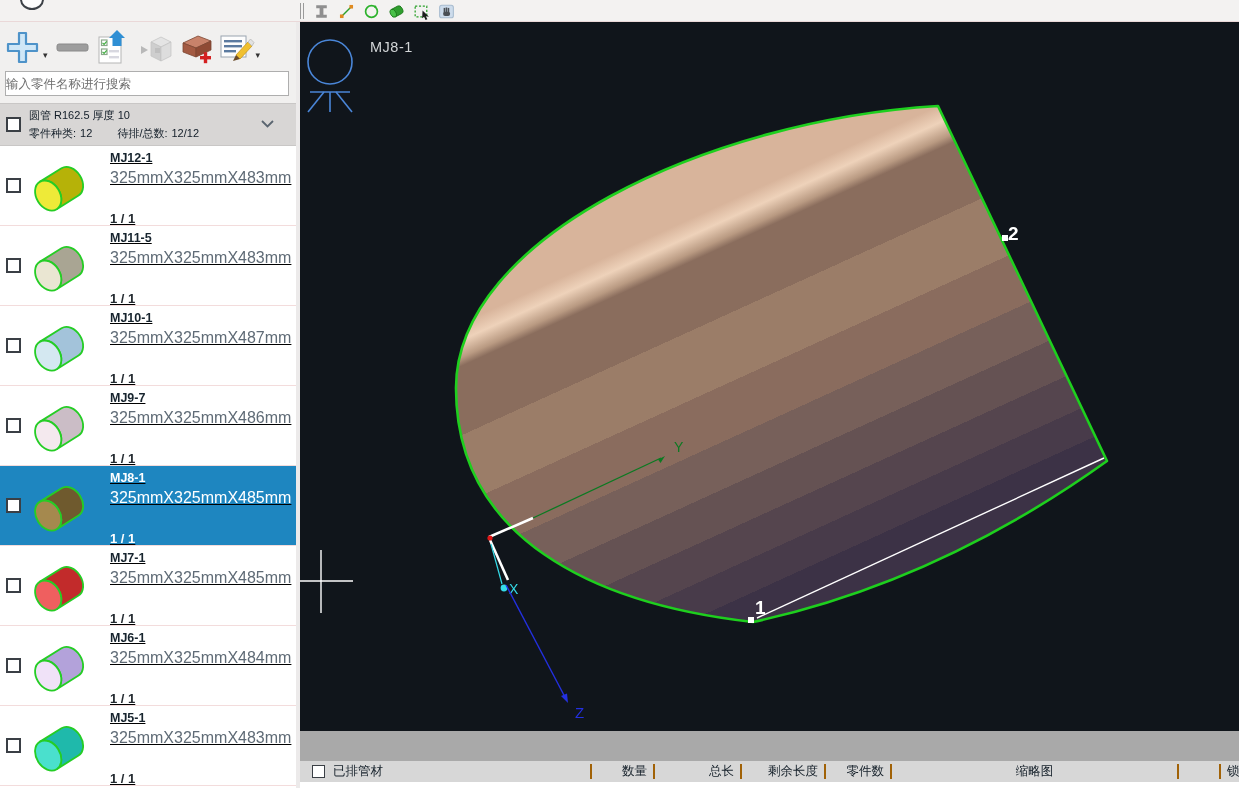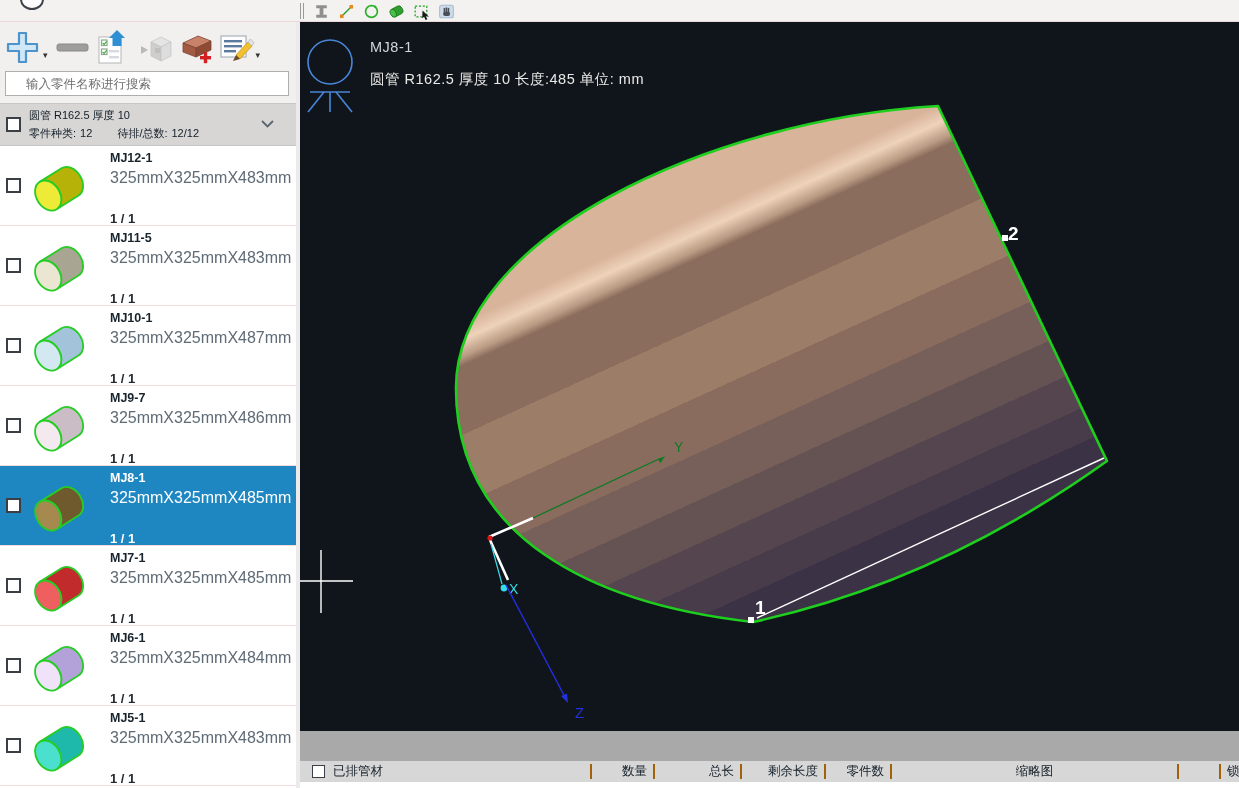--- a/index.html
+++ b/index.html
@@ -20,42 +20,42 @@
   .cicon { width:19px; height:19px; display:block; }
 
   
   #sidebar { left:0; top:22px; width:296px; height:766px; background:#f1f0ef; }
   #side-toolbar { position:absolute; left:4px; top:5px; height:42px;
     display:flex; align-items:center; gap:3px; }
   .ticon { width:38px; height:40px; display:block; }
   .dd-arrow { font-size:9px; color:#333; margin:14px 2px 0 -2px; }
   #search-row { position:absolute; left:5px; top:49px; width:284px; height:25px; }
   #search-input { width:100%; height:100%; border:1px solid #aeaeae; background:#fff;
-    font-size:12.5px; padding:0 20px; color:#333; font-family:"Liberation Sans",sans-serif; }
+    font-size:12.5px; padding:0 0; color:#333; font-family:"Liberation Sans",sans-serif; }
   #search-input::placeholder { color:#6f6f6f; }
 
   #group-header { position:absolute; left:0; top:81px; width:296px; height:43px;
     background:#d8d6d5; border-top:1px solid #c9c7c6; border-bottom:1px solid #c9c7c6; }
   .cb { display:inline-block; width:15px; height:15px; background:#fff;
     border:2px solid #3a3f45; }
   #group-header .cb { position:absolute; left:6px; top:13px; }
   #gh-text { position:absolute; left:29px; top:4px; font-size:11px; color:#121d28; }
   #gh-line2 { margin-top:3px; }
   #gh-line2 .v { margin-left:4px; }
   #gh-line2 .second { margin-left:22px; }
   #gh-chevron { position:absolute; right:22px; top:16px; cursor:pointer; }
 
   #part-list { position:absolute; left:0; top:124px; width:296px; bottom:0;
     background:#fff; overflow:hidden; }
   .row { position:relative; width:296px; height:80px; background:#fff;
     border-bottom:1px solid #f3dcdc; }
   .row .cb { position:absolute; left:6px; top:32px; }
   .thumb { position:absolute; left:24px; top:10px; width:72px; height:60px; overflow:visible; }
   .thumb path, .thumb ellipse { stroke:#25cd25; stroke-width:1.7px; }
-  .rowtext { position:absolute; left:110px; top:5px; }
+  .rowtext { position:absolute; left:110px; top:5px;text-decoration:underline; }
   .pname  { font-size:12.5px; font-weight:bold; color:#17242e; }
   .pdims  { font-size:16px; color:#5f6b76; margin-top:4px; }
   .pcount { font-size:13px; font-weight:bold; color:#232a30; margin-top:24px; }
   .row.sel { background:#1e86c0; }
   .row.sel .pname, .row.sel .pdims, .row.sel .pcount { color:#ffffff; }
 
   
   #gap { left:296px; top:22px; width:4px; height:766px; background:#eceaea; }
   #canvas { left:300px; top:22px; width:939px; height:709px; background:#10151b; }
   #scene { position:absolute; left:0; top:0; width:939px; height:709px; }
@@ -373,21 +373,20 @@
         <text x="708" y="218">2</text>
       </g>
 
       <g stroke="#ffffff" stroke-width="1.4">
         <line x1="21" y1="528" x2="21" y2="591"></line>
         <line x1="0" y1="559" x2="53" y2="559"></line>
       </g>
     </svg>
 
     <div id="part-title">MJ8-1</div>
-    <div id="part-subtitle">圆管 R162.5 厚度 10 长度:485 单位: mm</div>
   </div>
 
   <div id="gray-strip" class="abs"></div>
 
   <div id="table-header" class="abs">
     <div class="cell c-first">
       <span class="cb"></span>
       <span>已排管材</span>
     </div>
     <div class="cell c-qty">数量</div>

